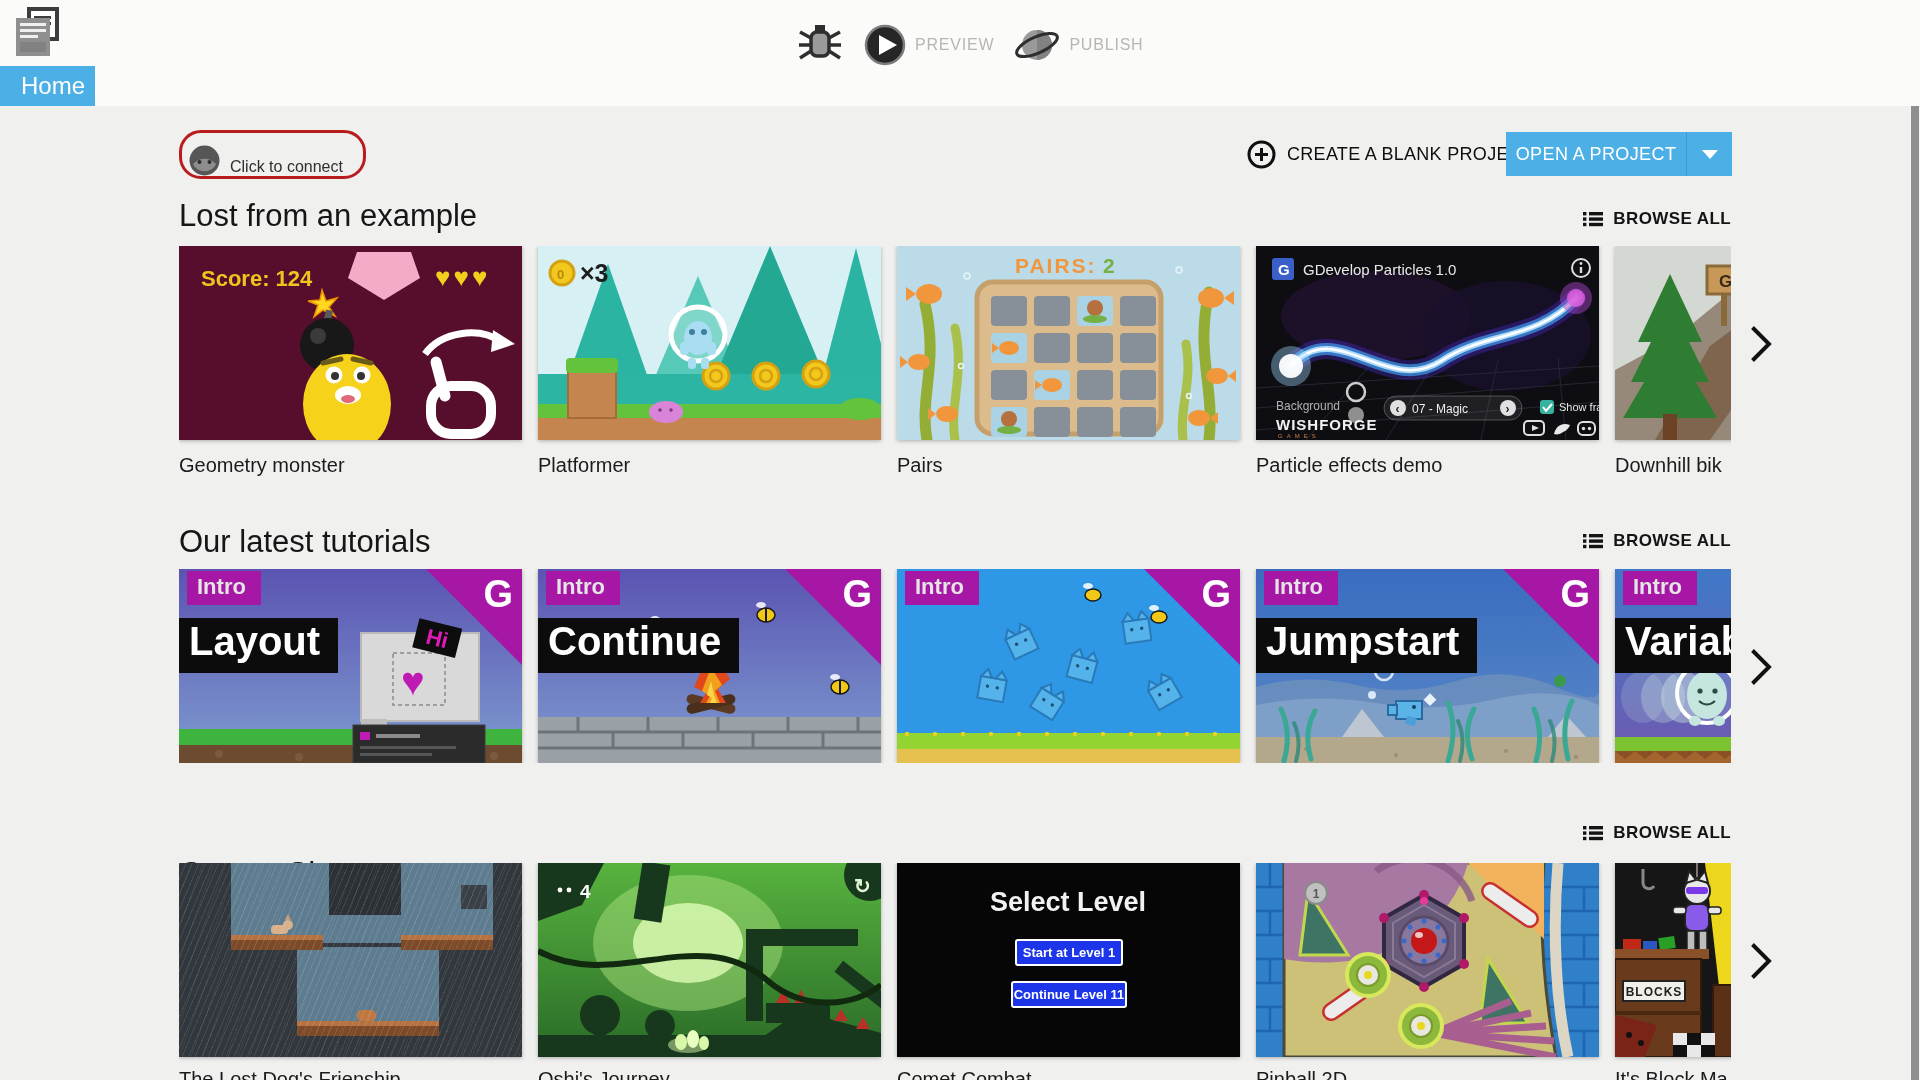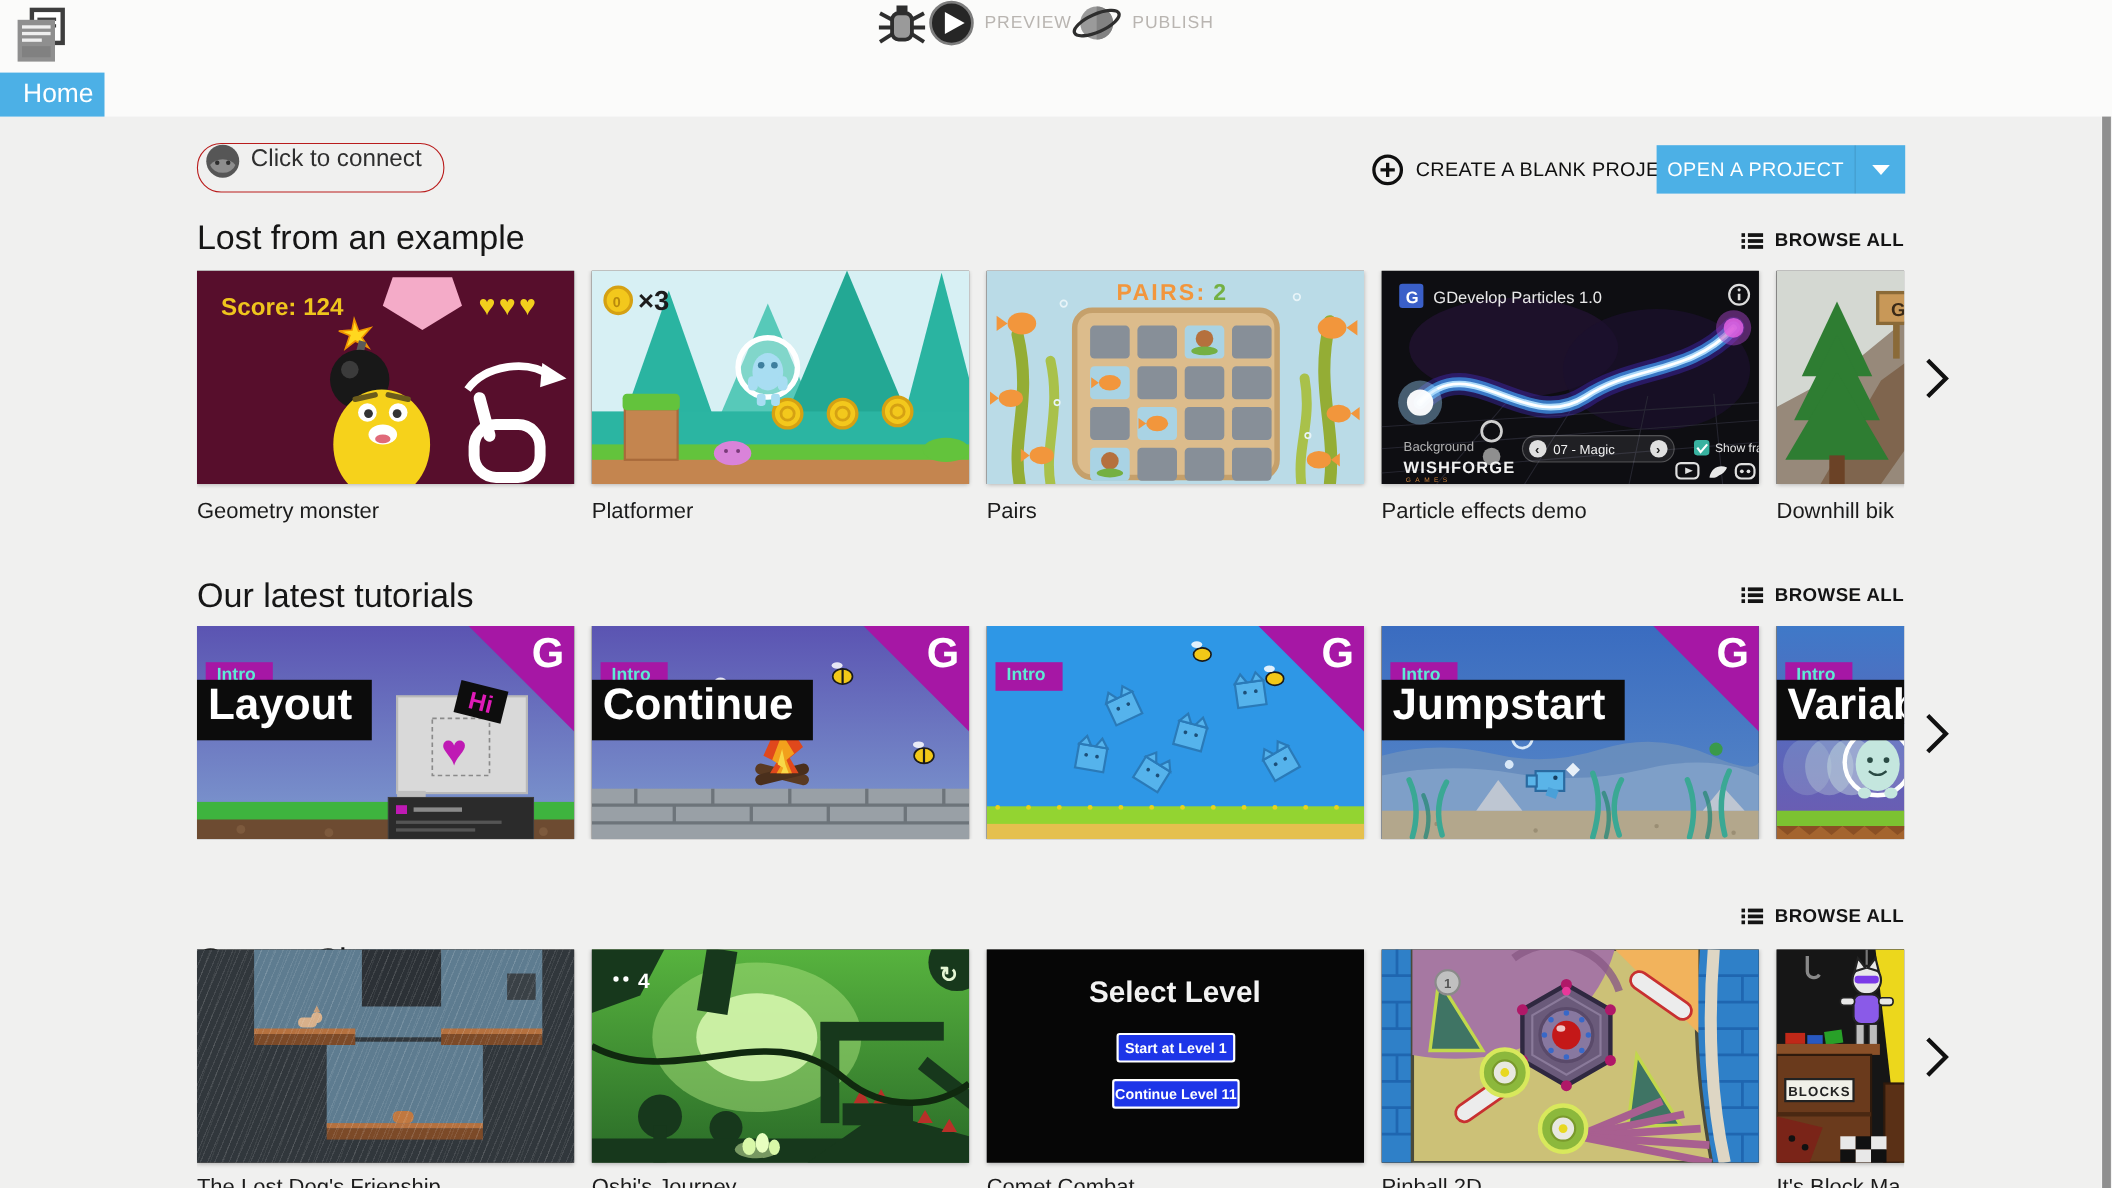--- a/index.html
+++ b/index.html
@@ -1,41 +1,41 @@
 <!DOCTYPE html>
 <html style="--accent-blue: #4cb0e6; --magenta: #a617a5;"><head>
 <meta charset="utf-8">
 <style>
   html,body{margin:0;padding:0;background:#e8e8e8;font-family:"Liberation Sans",sans-serif;}
   #page{position:relative;width:1920px;height:1080px;background:#f0f0ef;overflow:hidden;}
   
   .header{position:absolute;left:0;top:0;width:1920px;height:106px;background:#fbfbfa;}
   .pm-btn{position:absolute;left:12px;top:6px;width:52px;height:54px;cursor:pointer;}
-  .center-icons{position:absolute;left:796px;top:0;height:66px;display:flex;align-items:flex-start;gap:0;}
+  .center-icons{position:absolute;left:796px;top:0;height:66px;display:flex;align-items:flex-end;gap:20px;}
   .tool-group{display:flex;align-items:center;gap:9px;cursor:pointer;}
   .tool-label{font-size:16px;letter-spacing:.8px;color:#b9b5b1;}
   .tab{position:absolute;left:0;top:66px;width:84px;height:40px;background:var(--accent-blue);color:#fff;font-size:24px;display:flex;align-items:center;justify-content:center;cursor:pointer;padding-left:11px;}
   
-  .connect-btn{position:absolute;left:179px;top:130px;height:43px;border:1px solid #b91c1c;border-radius:22px;display:flex;align-items:flex-start;gap:10px;padding:0 20px 0 7px;cursor:pointer;color:#2f2f2f;font-size:22px;}
+  .connect-btn{position:absolute;left:179px;top:130px;height:43px;border:3px solid #b91c1c;border-radius:22px;display:flex;align-items:flex-end;gap:10px;padding:0 20px 0 7px;cursor:pointer;color:#2f2f2f;font-size:16px;}
   .create-blank{position:absolute;left:1247px;top:132px;height:44px;display:flex;align-items:center;gap:11px;cursor:pointer;color:#0f0f0f;font-size:18px;letter-spacing:.3px;}
   .open-btn{position:absolute;left:1506px;top:132px;width:226px;height:44px;background:var(--accent-blue);display:flex;align-items:stretch;cursor:pointer;}
   .open-btn .main{flex:1;display:flex;align-items:center;justify-content:center;color:#fff;font-size:18px;letter-spacing:.4px;}
   .open-btn .sep{width:1px;background:rgba(0,0,0,.12);}
   .open-btn .caret{width:45px;display:flex;align-items:center;justify-content:center;}
   .caret-shape{width:0;height:0;border-left:8px solid transparent;border-right:8px solid transparent;border-top:9px solid #fff;}
   
   .sec-title{position:absolute;left:179px;font-size:31px;color:#161616;font-weight:400;}
   .browse{position:absolute;right:189px;height:26px;display:flex;align-items:center;gap:10px;cursor:pointer;font-size:17px;font-weight:600;color:#141414;letter-spacing:.4px;}
   .row-clip{position:absolute;left:179px;width:1552px;overflow:hidden;}
   .thumb{position:absolute;top:0;width:343px;height:194px;overflow:hidden;box-shadow:0 1px 4px rgba(0,0,0,.28);cursor:pointer;background:#222;}
   .thumb svg{display:block;width:100%;height:100%;}
   .card-label{position:absolute;font-size:20px;color:#1b1b1b;white-space:nowrap;cursor:pointer;}
   .chev{position:absolute;left:1742px;width:36px;height:40px;cursor:pointer;}
   
-  .tut-tag{position:absolute;left:8px;top:33px;background:var(--magenta);color:#5eead4;font-weight:700;font-size:16px;padding:3px 15px 5px 10px;z-index:3;}
+  .tut-tag{position:absolute;left:8px;top:2px;background:var(--magenta);color:#e5e5e5;font-weight:700;font-size:22px;padding:3px 15px 5px 10px;z-index:3;}
   .tut-title{position:absolute;left:0;top:49px;background:#0c0c0c;color:#fff;font-weight:700;font-size:40px;padding:1px 18px 9px 10px;z-index:3;white-space:nowrap;}
   .tut-corner{position:absolute;right:0;top:0;width:0;height:0;border-left:96px solid transparent;border-top:96px solid var(--magenta);z-index:2;}
   .tut-logo{position:absolute;right:9px;top:4px;color:#fff;font-size:38px;font-weight:700;z-index:3;}
   .scene{position:absolute;inset:0;}
   .rain{position:absolute;inset:0;background:repeating-linear-gradient(113deg,rgba(255,255,255,.10) 0 1px,transparent 1px 6px);}
   .rain2{position:absolute;inset:0;background:repeating-linear-gradient(110deg,rgba(255,255,255,.06) 0 1px,transparent 1px 11px);}
   
   .sb-track{position:absolute;right:0;top:106px;width:10px;height:974px;background:#f4f4f4;}
   .sb-thumb{position:absolute;left:1px;top:0;width:8px;height:974px;background:#8f8f8f;cursor:pointer;}
   svg text{font-family:"Liberation Sans",sans-serif;}

